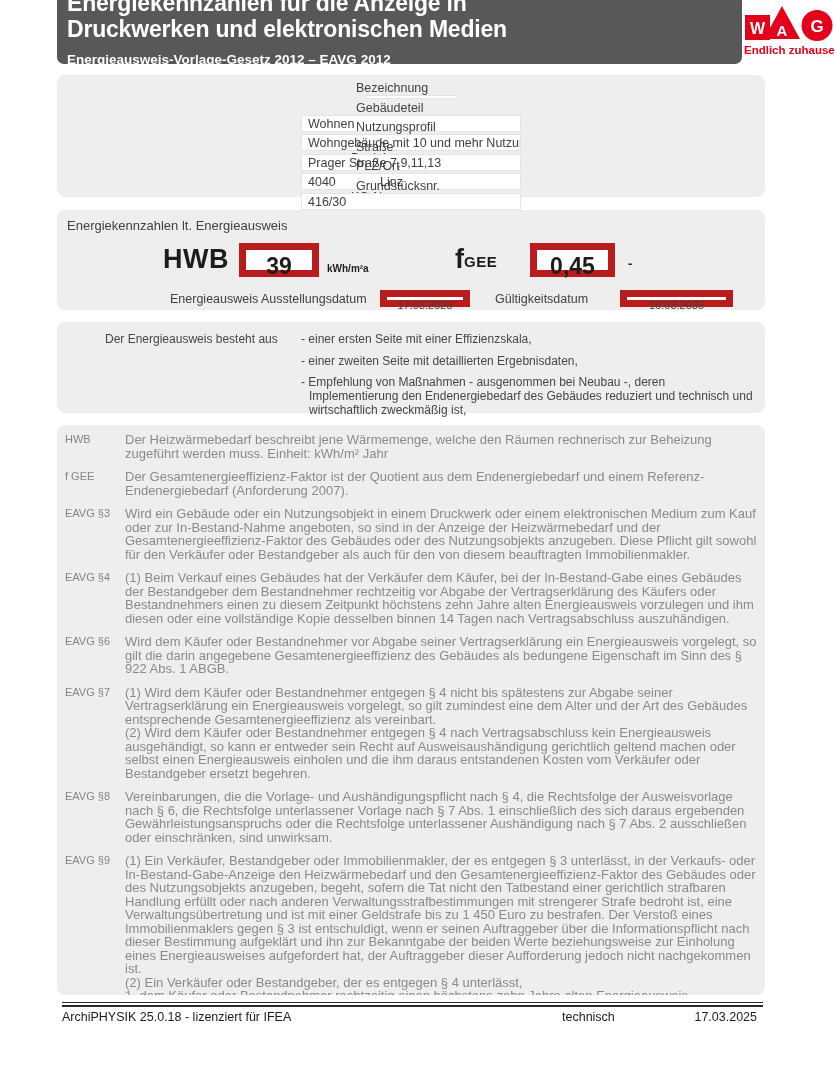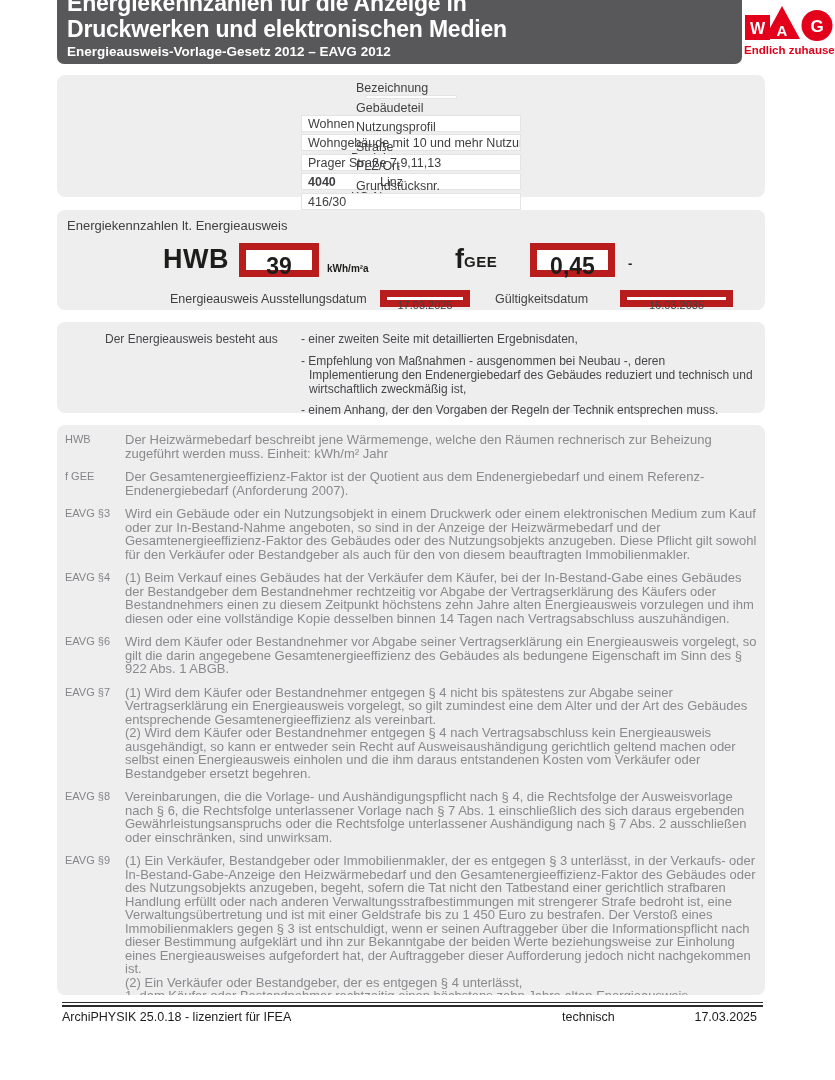--- a/index.html
+++ b/index.html
@@ -9,21 +9,21 @@
     font-family:"Liberation Sans", sans-serif;
     -webkit-font-smoothing:antialiased;
   }
   
   .header-box{
     position:absolute;left:57px;top:-12px;width:685px;height:76px;
     background:#58585a;border-radius:7px;color:#ffffff;
     padding:2px 0 0 10px;box-sizing:border-box;
   }
   .header-title{font-size:23px;font-weight:bold;line-height:26px;letter-spacing:-0.2px;}
-  .header-subtitle{font-size:13.5px;font-weight:bold;line-height:16px;margin-top:2px;}
+  .header-subtitle{font-size:13.5px;font-weight:bold;line-height:16px;margin-top:10px;}
   
   .logo{position:absolute;left:744px;top:5px;width:90px;height:55px;}
   .logo-tagline{
     position:absolute;left:0;top:39px;width:90px;
     font-size:11.5px;font-weight:bold;color:#e2001a;white-space:nowrap;
   }
   
   .panel{position:absolute;left:57px;width:708px;background:#eeeeee;border-radius:8px;box-sizing:border-box;}
   
   .panel-form{top:75px;height:122px;padding:6px 8px;}
@@ -32,21 +32,21 @@
   .flabel2{width:120px;flex-shrink:0;font-size:12.5px;color:#3f3f41;}
   .ffield{
     background:#ffffff;border:1px solid #e4e4e4;height:17px;line-height:16px;
     font-size:12.5px;color:#3f3f41;padding:0 0 0 6px;box-sizing:border-box;
     white-space:nowrap;overflow:hidden;
   }
   .ffield-full{flex:1;margin-right:0px;}
   .ffield-left{width:220px;flex-shrink:0;}
   .fgap{width:10px;flex-shrink:0;}
   .ffield-right{flex:1;}
-  .plz-part{display:inline-block;width:72px;font-weight:bold;}
+  .plz-part{display:inline-block;width:72px;}
   
   .panel-kenn{top:210px;height:100px;}
   .k-title{position:absolute;left:10px;top:8px;font-size:13px;color:#3f3f41;}
   .k-hwb-label{position:absolute;left:106px;top:34px;font-size:27px;font-weight:bold;color:#1d1d1b;letter-spacing:0.5px;}
   .k-box{position:absolute;background:#ffffff;border:7px solid #b91c1c;text-align:center;font-weight:bold;color:#1d1d1b;box-sizing:border-box;}
   .k-hwb-box{left:182px;top:33px;width:80px;height:34px;font-size:23px;line-height:32px;}
   .k-hwb-unit{position:absolute;left:270px;top:53px;font-size:10px;font-weight:bold;color:#1d1d1b;text-align:right;}
   .k-fgee-label{position:absolute;left:398px;top:34px;font-weight:bold;color:#1d1d1b;font-size:27px;}
   .k-fgee-sub{font-size:15px;position:relative;top:-1px;letter-spacing:0.5px;}
   .k-fgee-box{left:473px;top:33px;width:85px;height:34px;font-size:23px;line-height:32px;}
@@ -147,20 +147,21 @@
   <div class="k-fgee-unit">-</div>
   <div class="k-date-label1">Energieausweis Ausstellungsdatum</div>
   <div class="k-box k-date-box1">17.03.2025</div>
   <div class="k-date-label2">Gültigkeitsdatum</div>
   <div class="k-box k-date-box2">16.03.2035</div>
 </div>
 
 <div class="panel panel-besteht">
   <div class="ba-label">Der Energieausweis besteht aus</div>
   <div class="ba-items">
+    <div class="ba-item">- einer ersten Seite mit einer Effizienzskala,</div>
     <div class="ba-item">- einer zweiten Seite mit detaillierten Ergebnisdaten,</div>
     <div class="ba-item">- Empfehlung von Maßnahmen - ausgenommen bei Neubau -, deren Implementierung den Endenergiebedarf des Gebäudes reduziert und technisch und wirtschaftlich zweckmäßig ist,</div>
     <div class="ba-item">- einem Anhang, der den Vorgaben der Regeln der Technik entsprechen muss.</div>
   </div>
 </div>
 
 <div class="panel panel-defs">
   <div class="def-row">
     <div class="def-term">HWB</div>
     <div class="def-text">Der Heizwärmebedarf beschreibt jene Wärmemenge, welche den Räumen rechnerisch zur Beheizung zugeführt werden muss. Einheit: kWh/m² Jahr</div>

